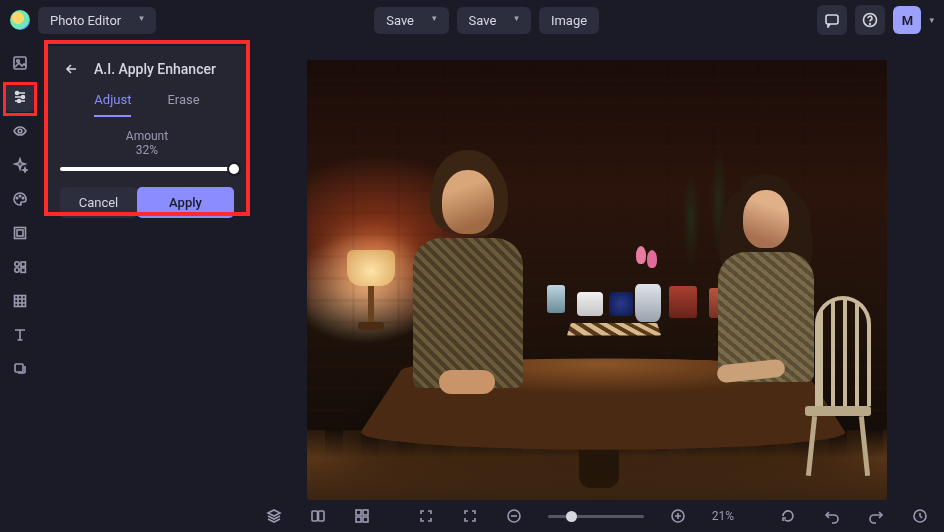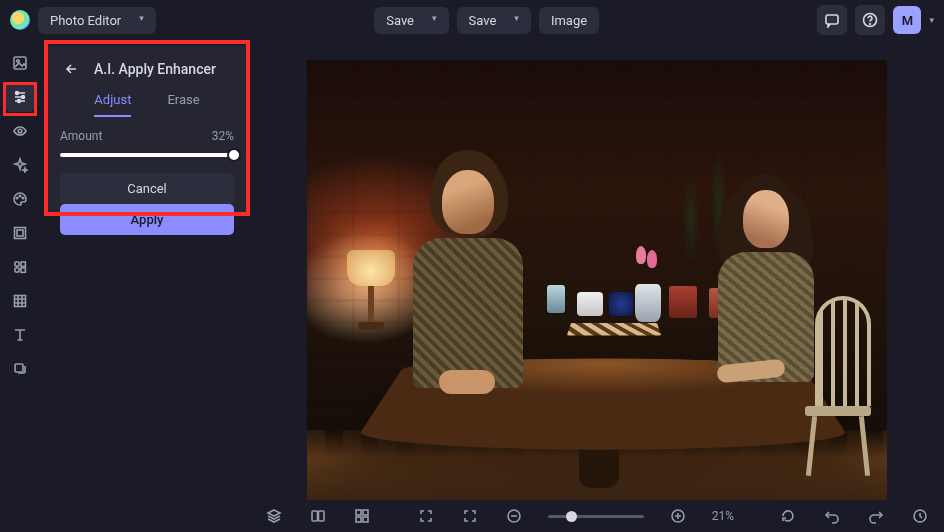--- a/index.html
+++ b/index.html
@@ -37,25 +37,25 @@
   .panel{width:206px;background:var(--bg-panel);border-radius:6px;margin:6px 0 6px 4px;padding:14px 16px;height:170px;position:relative;}
   .panel-highlight{position:absolute;top:40px;left:44px;width:206px;height:176px;border:4px solid var(--highlight);pointer-events:none;}
   .panel-header{display:flex;align-items:center;gap:10px;margin-bottom:14px;}
   .back-btn{width:24px;height:18px;display:flex;align-items:center;justify-content:center;color:var(--text);cursor:pointer;}
   .panel-title{font-size:14px;font-weight:500;color:var(--text);}
   
   .tabs{display:flex;gap:36px;justify-content:center;margin-bottom:6px;}
   .tab{color:var(--text-dim);cursor:pointer;padding-bottom:8px;font-size:13px;}
   .tab.active{color:var(--accent);border-bottom:2px solid var(--accent);}
   
-  .slider-row{display:flex;justify-content:space-between;align-items:center;margin-top:12px;font-size:12px;color:var(--text-dim);}
+  .slider-row{display:flex;justify-content:space-between;align-items:center;margin-top:12px;font-size:12px;color:var(--text-dim);flex-direction:column;}
   .slider-track{position:relative;height:4px;background:#fff;border-radius:2px;margin-top:10px;margin-bottom:16px;}
   .slider-thumb{position:absolute;right:-7px;top:-5px;width:14px;height:14px;border-radius:50%;background:#fff;border:2px solid #1a1b26;cursor:pointer;}
   
-  .action-row{display:flex;gap:0;flex-direction:column;}
+  .action-row{display:flex;gap:0;}
   .btn-cancel{flex:1;background:var(--btn);border:none;color:var(--text);padding:8px 0;border-radius:5px;cursor:pointer;font-size:13px;}
   .btn-apply{flex:1;background:var(--accent);border:none;color:#1a1b26;padding:8px 10px;border-radius:5px;cursor:pointer;font-size:13px;font-weight:500;}
   
   .canvas-area{flex:1;position:relative;display:flex;flex-direction:column;}
   .canvas-viewport{flex:1;display:flex;align-items:flex-start;justify-content:center;padding:20px 20px 0 20px;}
   .photo{width:580px;height:440px;border-radius:2px;overflow:hidden;position:relative;background:#2a1510;}
   
   
   .photo-bg{position:absolute;inset:0;background:
     radial-gradient(ellipse 200px 150px at 12% 42%, rgba(255,90,40,0.55), transparent 60%),

